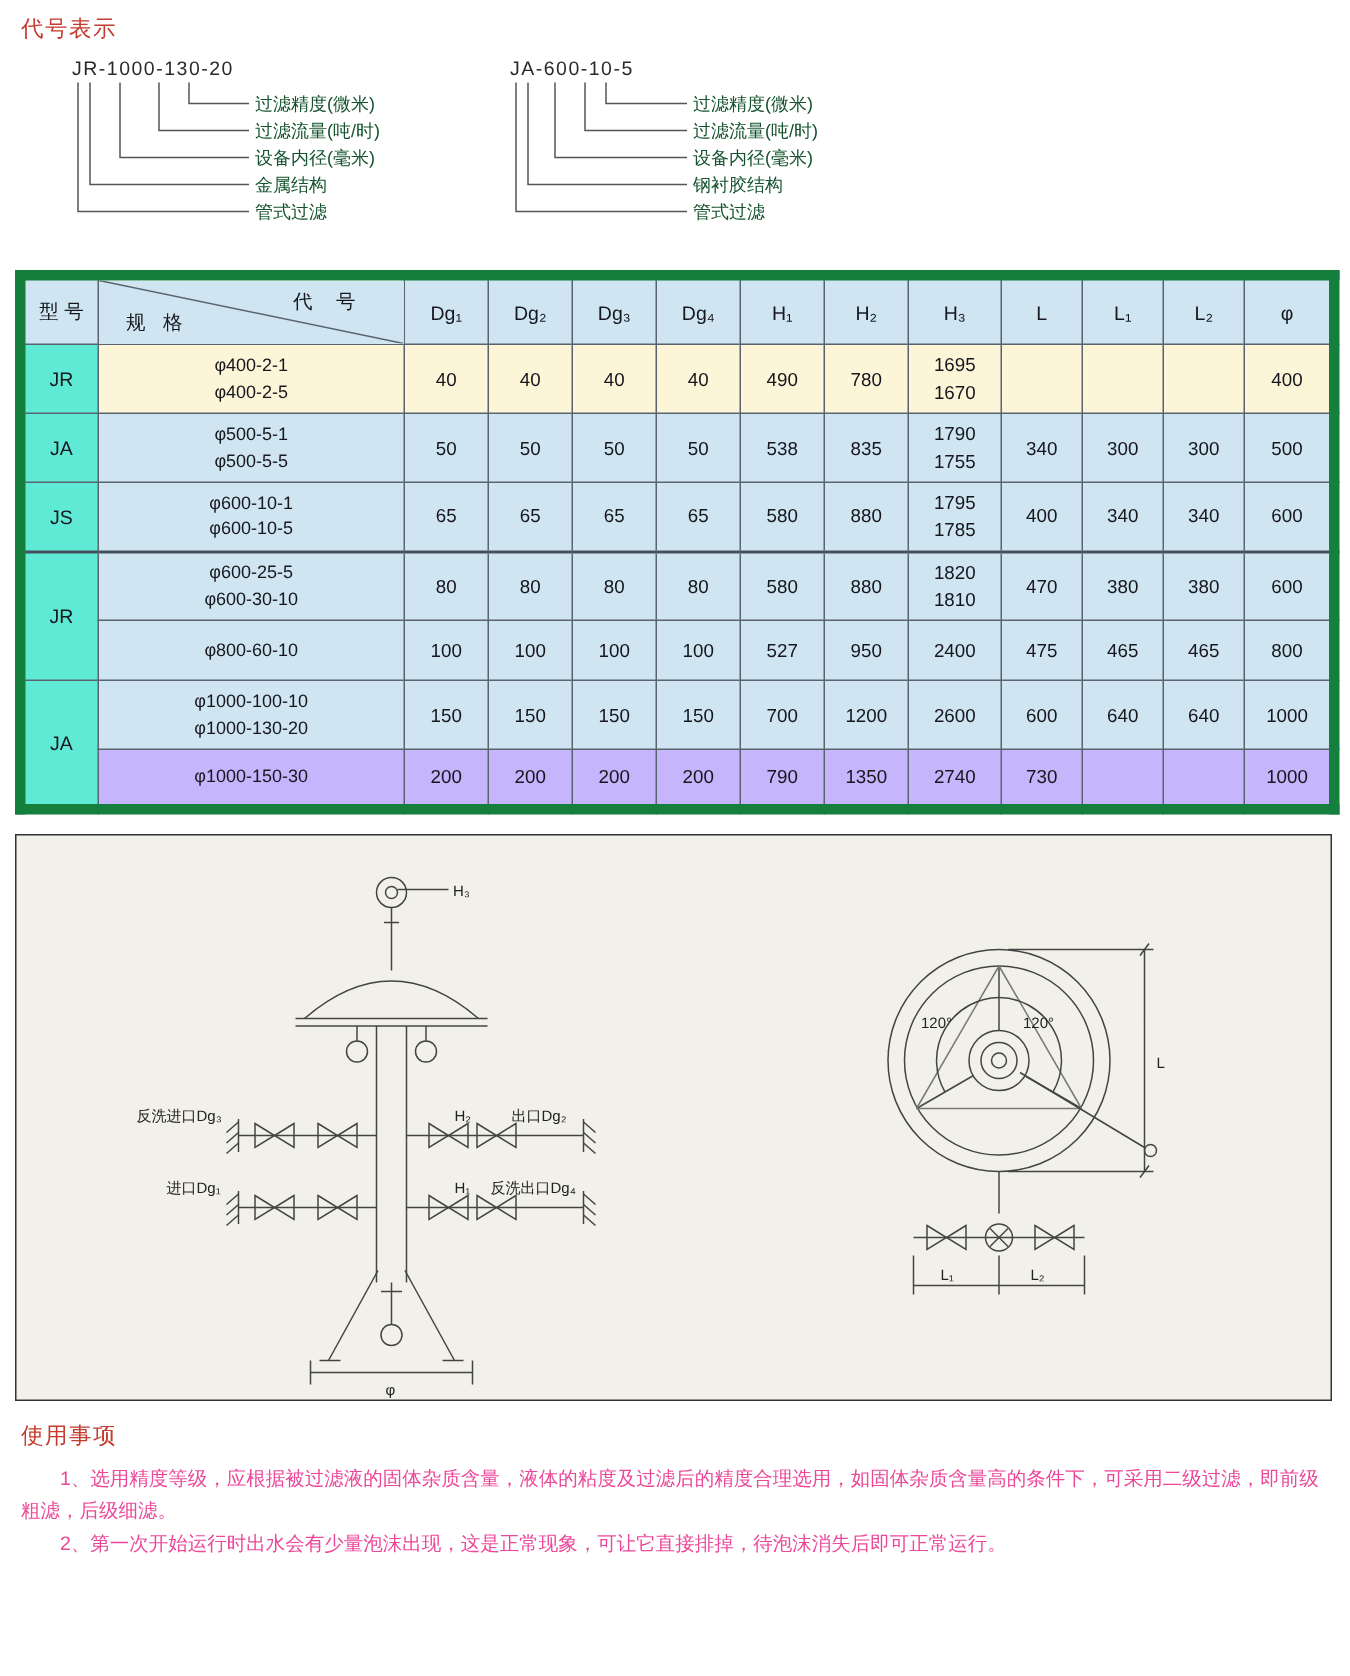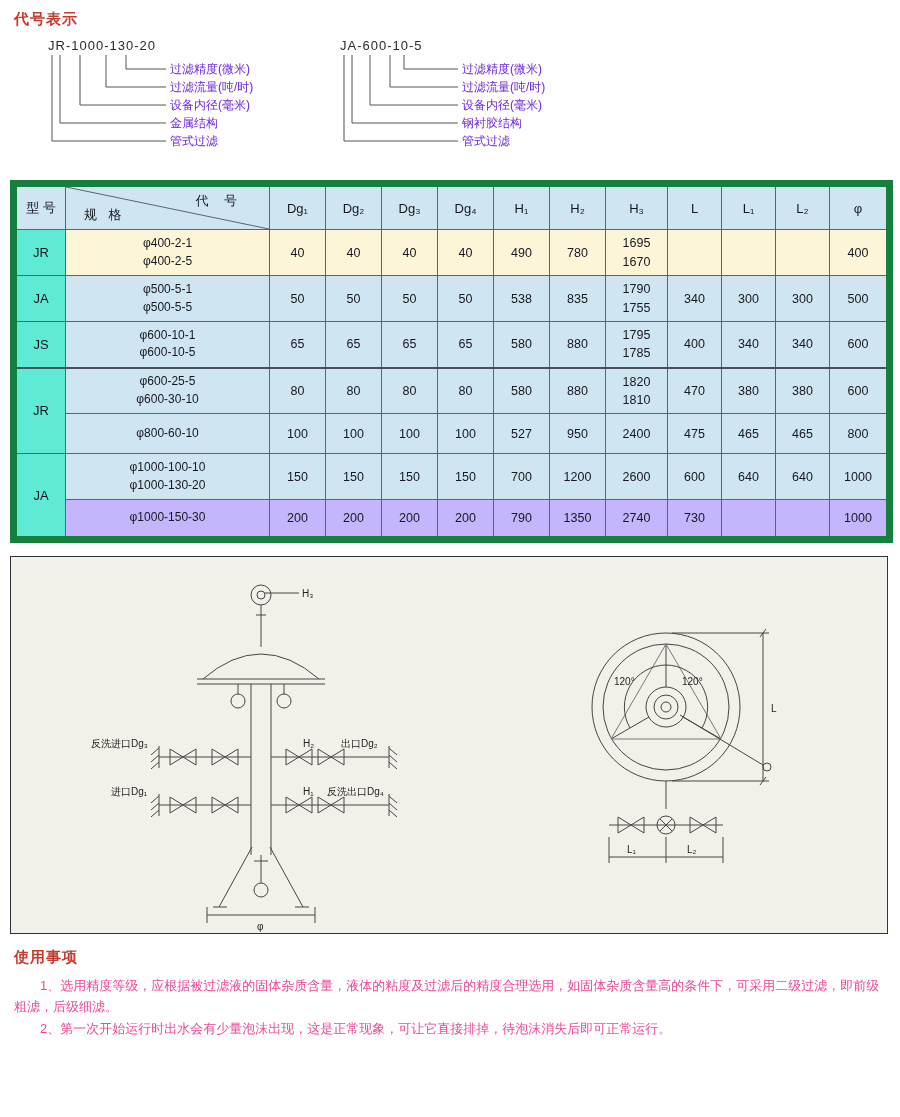--- a/index.html
+++ b/index.html
@@ -9,36 +9,36 @@
     font-family: "Liberation Sans", "DejaVu Sans", sans-serif;
     color: #1b1b1b;
     position: relative;
     overflow: hidden;
   }
   .page { position: relative; width: 900px; height: 1117px; background: #fff; }
 
   
   .red-heading {
     position: absolute; left: 14px;
-    color: #c43b2f; font-weight: bold; font-size: 15px;
+    color: #c43b2f; font-weight: normal; font-size: 15px;
     letter-spacing: 1px;
   }
   #coding-heading { top: 10px; }
   #notes-heading { top: 948px; }
 
   
   .code-diagram { position: absolute; top: 38px; width: 300px; height: 122px; }
   #code-diagram-jr { left: 20px; }
   #code-diagram-ja { left: 312px; }
   .code-text {
     position: absolute; left: 28px; top: 0;
     font-size: 13px; letter-spacing: 1px; color: #2a2a2a;
   }
   .code-labels { position: absolute; left: 150px; top: 22px; }
-  .code-label { height: 18px; line-height: 18px; font-size: 12px; color: #6d28d9; white-space: nowrap; }
+  .code-label { height: 18px; line-height: 18px; font-size: 12px; color: #14532d; white-space: nowrap; }
   .code-lines { position: absolute; left: 0; top: 0; width: 300px; height: 122px; }
   .code-lines polyline { fill: none; stroke: #555; stroke-width: 1; }
 
   
   #table-wrap { position: absolute; left: 10px; top: 180px; width: 880px; }
   table.spec-table {
     border-collapse: collapse; width: 800px; table-layout: fixed;
     font-size: 12.5px; color: #17171e;
     border: 7px solid #15803d;
   }

